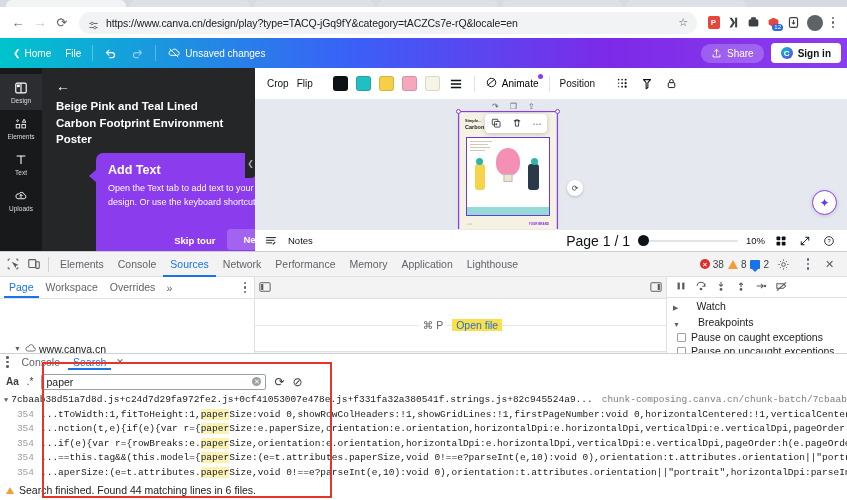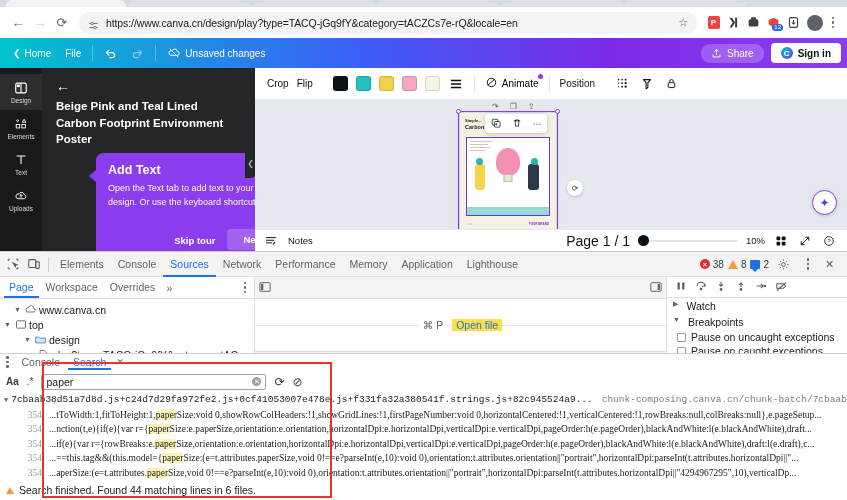--- a/index.html
+++ b/index.html
@@ -143,21 +143,21 @@
   .badge { display: flex; align-items: center; gap: 3px; font-size: 10px; color: #3c4043; }
   .bdot-err { width: 10px; height: 10px; border-radius: 50%; background: #e52c2c; color:#fff;
      font-size: 8px; display:flex;align-items:center;justify-content:center; font-weight:bold;}
   .btri-warn { width: 0; height: 0; border-left: 5px solid transparent; border-right: 5px solid transparent;
     border-bottom: 9px solid #f29d38; }
   .bmsg { width: 10px; height: 9px; background: #1a73e8; border-radius: 1px; position: relative; }
   .bmsg::after { content:""; position:absolute; left:2px; bottom:-3px; border-left:3px solid transparent;
     border-right:3px solid transparent; border-top:3px solid #1a73e8; }
 
   .dt-main { display: flex; height: 88px; border-bottom: 1px solid #e0e0e0; }
-  .dt-nav { width: 255px; border-right: 1px solid #e0e0e0; flex: none; display: flex; flex-direction: column; }
+  .dt-nav { width: 255px; border-right: 1px solid #e0e0e0; flex: none; display: flex; flex-direction: column; gap: 39px; }
   .dt-nav-tabs { height: 22px; display: flex; align-items: center; gap: 2px; padding: 0 4px;
     border-bottom: 1px solid #e0e0e0; }
   .nv-tab { font-size: 10.5px; color: #5f6368; padding: 0 5px; line-height: 21px; white-space: nowrap; }
   .nv-tab.active { color: #1a73e8; box-shadow: inset 0 -2px 0 #1a73e8; }
   .nv-more { font-size: 10.5px; color: #5f6368; padding: 0 4px; }
   .nv-kebab { margin-left: auto; display: flex; flex-direction: column; gap: 2px; padding-right: 4px; }
   .nv-kebab i { width: 2.5px; height: 2.5px; border-radius: 50%; background: #5f6368; }
   .tree { padding: 3px 0; font-size: 10.5px; overflow: hidden; }
   .tr-row { display: flex; align-items: center; gap: 3px; height: 15px; white-space: nowrap; }
   .tr-arrow { color: #5f6368; font-size: 7px; width: 9px; text-align: center; flex:none;}
@@ -169,21 +169,21 @@
     justify-content: space-between; padding: 0 4px; border-bottom: 1px solid #e0e0e0; }
   .ed-body { flex: 1; display: flex; align-items: center; justify-content: center;
     font-size: 10.5px; color: #5f6368; gap: 5px; position: relative; }
   .ed-line { position:absolute; left:0; right:0; top:50%; height:1px; background:#e8e8e8;}
   .open-link { color: #1a73e8; }
   .ed-foot { height: 13px; background: #f3f3f3; border-top: 1px solid #e0e0e0; }
 
   .dt-debug { width: 180px; flex: none; display: flex; flex-direction: column; }
   .dbg-toolbar { height: 21px; display: flex; align-items: center; gap: 8px; padding: 0 8px;
     border-bottom: 1px solid #e0e0e0; color: #5a5a5a; font-size: 10px; }
-  .dbg-sec { font-size: 10.5px; color: #202124; padding: 2px 6px; display: flex; align-items: flex-start; gap: 8px; }
+  .dbg-sec { font-size: 10.5px; color: #202124; padding: 2px 6px; display: flex; align-items: flex-end; gap: 18px; }
   .dbg-sec .car { font-size: 7px; color: #5f6368; }
   .dbg-chk { display: flex; align-items: center; gap: 5px; padding: 1px 6px 1px 10px; font-size: 10.5px; }
   .chkbox { width: 9px; height: 9px; border: 1px solid #9aa0a6; border-radius: 1px; background: #fff; flex:none;}
 
   
   .drawer { position: absolute; left: 0; top: 352px; width: 847px; height: 148px; background: #fff;
     border-top: 1px solid #d0d0d0; }
   .dw-tabs { height: 16px; display: flex; align-items: center; gap: 3px; padding-left: 3px; }
   .dw-kebab { display: flex; flex-direction: column; gap: 2px; padding: 0 5px 0 3px; }
   .dw-kebab i { width: 2.5px; height: 2.5px; border-radius: 50%; background: #5f6368; }
@@ -201,21 +201,21 @@
   .clear-x { width: 9px; height: 9px; border-radius: 50%; background: #9aa0a6; color: #fff;
     font-size: 7px; display: flex; align-items: center; justify-content: center; flex: none; }
   .srch-ico { font-size: 12px; color: #3c4043; }
 
   .results { font-family: "Liberation Mono", monospace; font-size: 9.5px; color: #202124;
     line-height: 14.5px; overflow: hidden; }
   .res-file { display: flex; align-items: center; gap: 3px; white-space: nowrap; padding-left: 4px; }
   .res-file .car { font-size: 7px; color: #5f6368; }
   .res-name { color: #202124; }
   .res-url { color: #7d7d7d; padding-left: 6px; }
-  .res-row { display: flex; gap: 7px; white-space: nowrap; padding-left: 18px; overflow: hidden; font-family: Liberation Serif, serif; }
+  .res-row { display: flex; gap: 7px; white-space: nowrap; padding-left: 10px; overflow: hidden; }
   .res-ln { color: #9aa0a6; flex: none; width: 24px; text-align: right; }
   .res-txt { overflow: hidden; text-overflow: clip; }
   .hl { background: #fbf2b4; }
 
   .srch-status { display: flex; align-items: center; gap: 5px; padding: 4px 0 0 6px;
     font-size: 10.5px; color: #202124; font-family: "Liberation Sans", sans-serif; }
   .warn-tri { width: 0; height: 0; border-left: 4px solid transparent; border-right: 4px solid transparent;
     border-bottom: 7px solid #f29d38; }
 
   
@@ -703,25 +703,25 @@
         <div class="dbg-sec">
           <span class="car">▶</span>
           <span>Watch</span>
         </div>
         <div class="dbg-sec">
           <span class="car">▼</span>
           <span>Breakpoints</span>
         </div>
         <div class="dbg-chk">
           <span class="chkbox"></span>
-          <span>Pause on uncaught exceptions</span>
+          <span>Pause on caught exceptions</span>
         </div>
         <div class="dbg-chk">
           <span class="chkbox"></span>
-          <span>Pause on caught exceptions</span>
+          <span>Pause on uncaught exceptions</span>
         </div>
       </div>
     </div>
 
     <div class="drawer" style="top:101px;height:148px;">
       <div class="dw-tabs">
         <span class="dw-kebab">
             <i></i>
             <i></i>
             <i></i>

